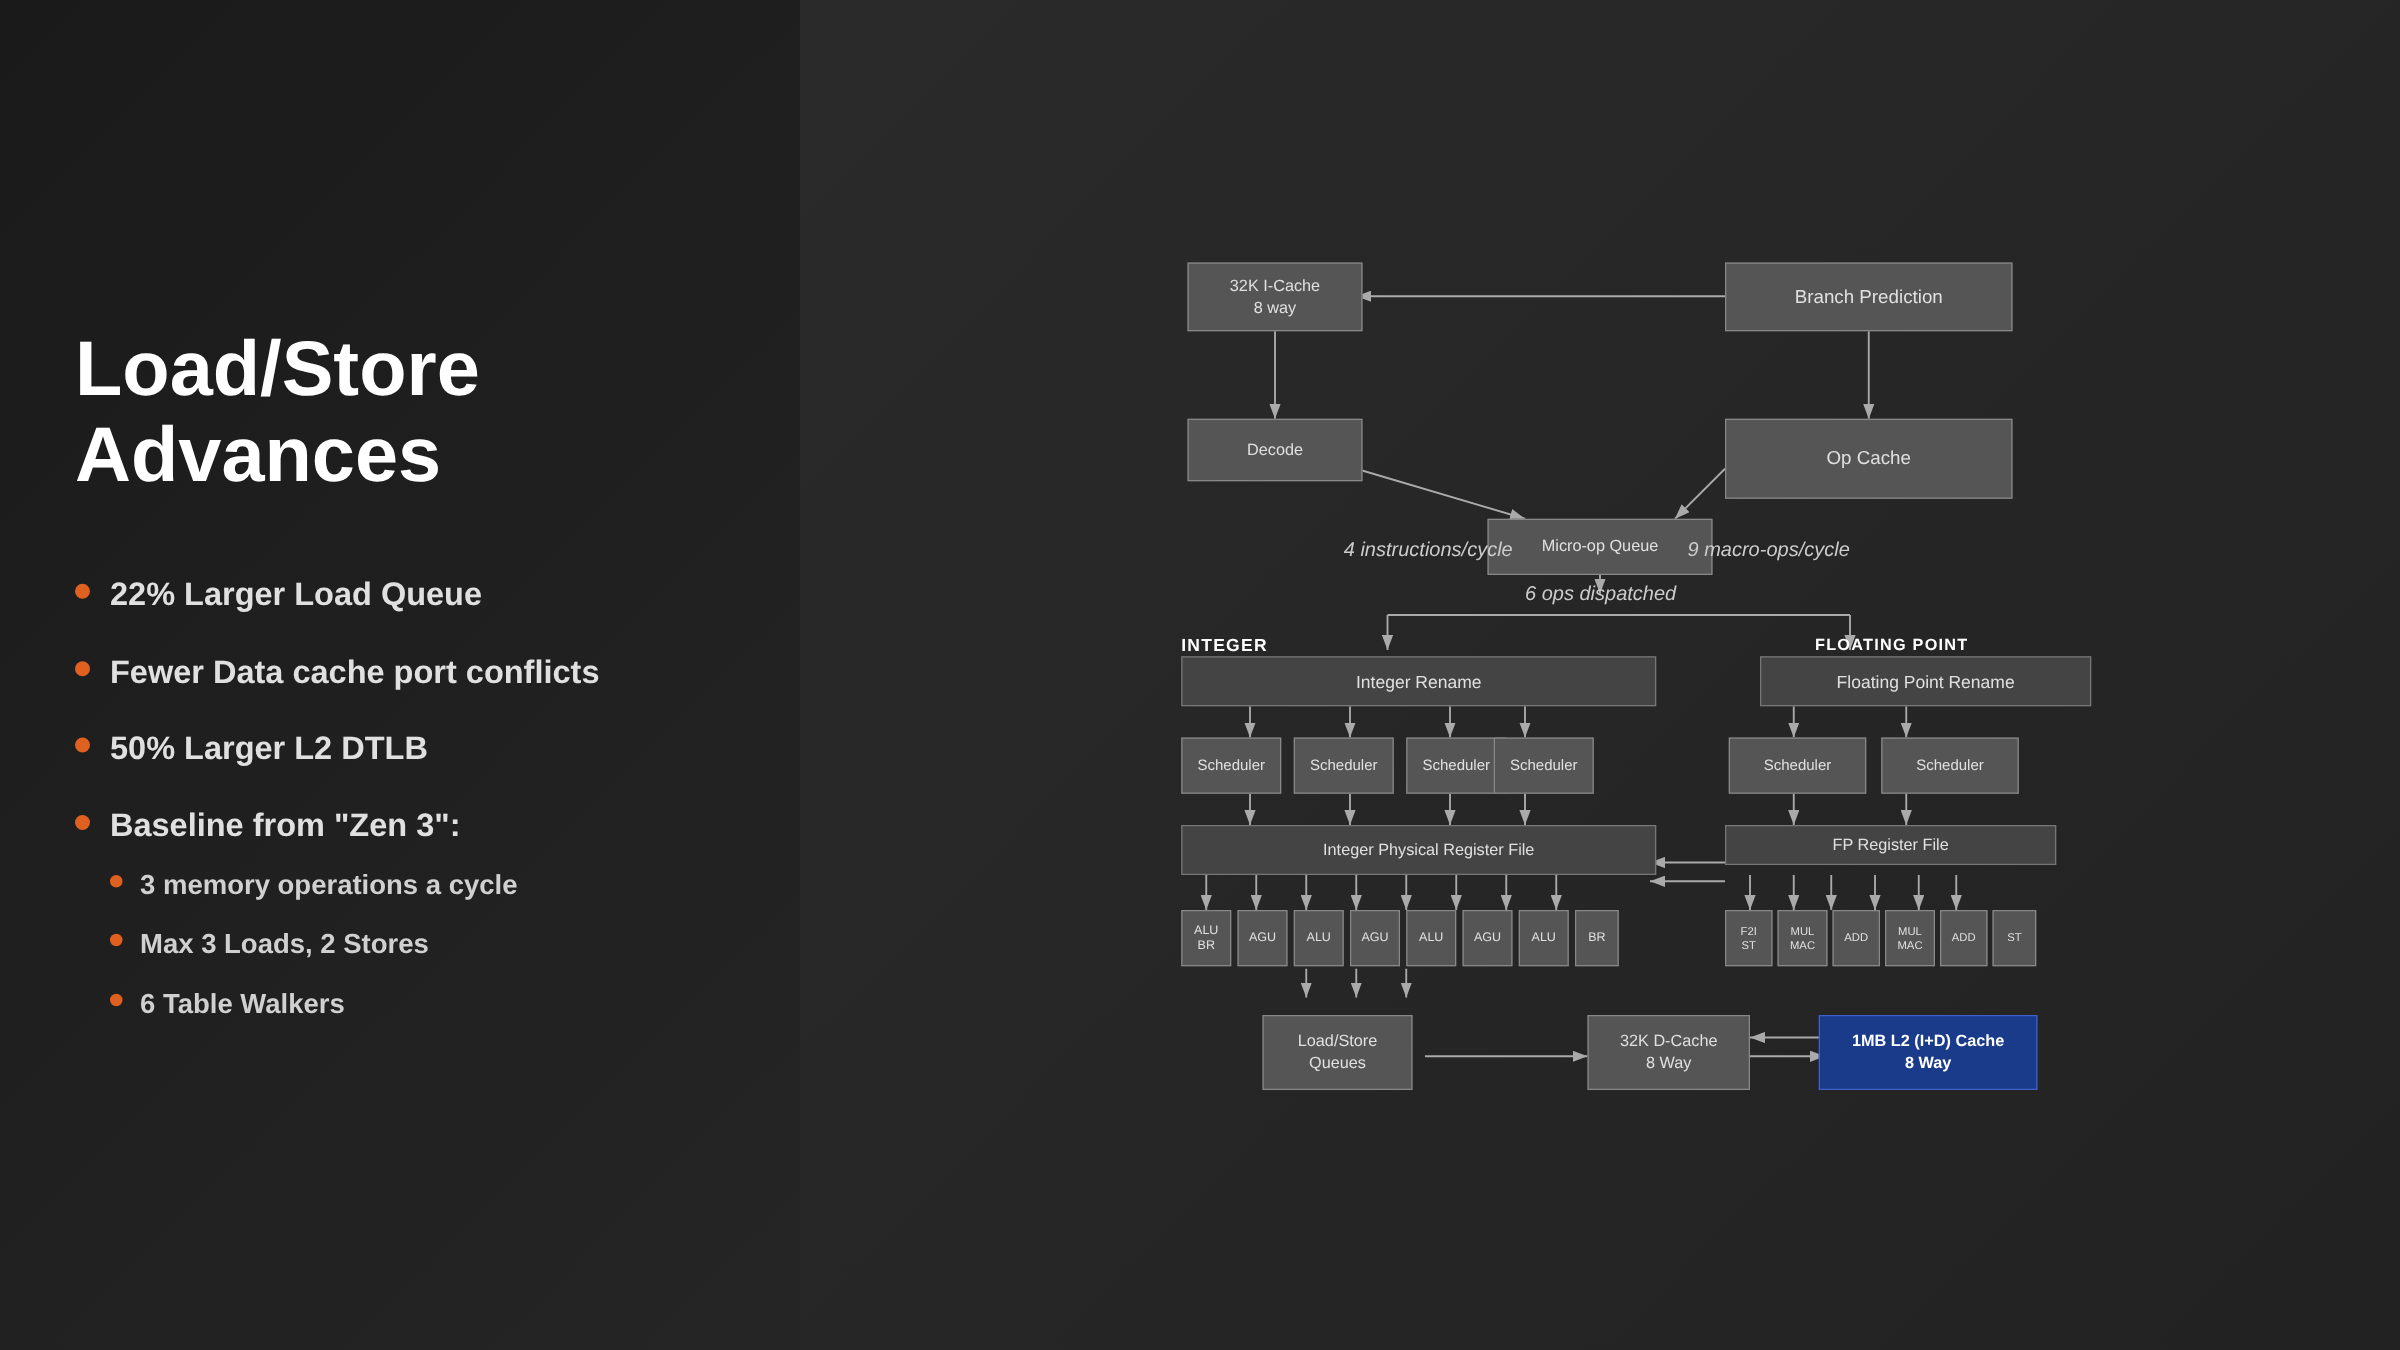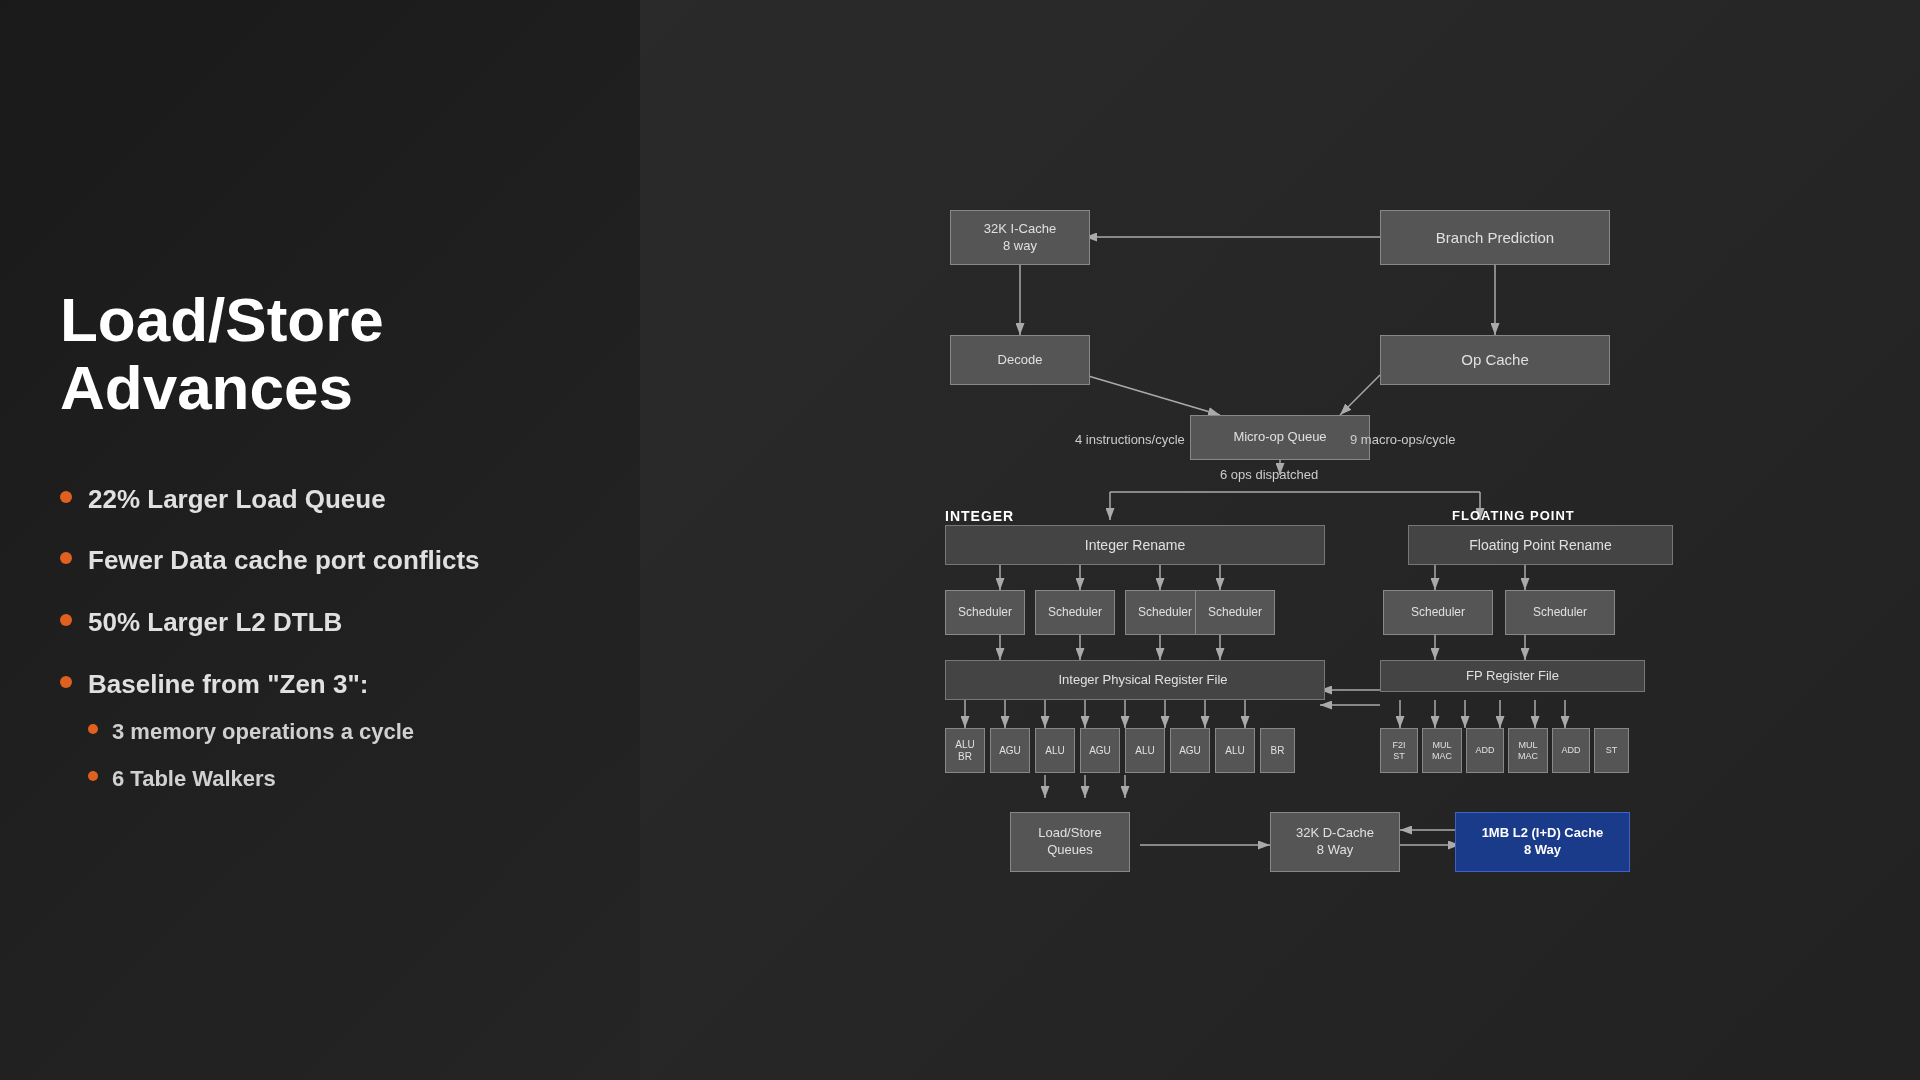--- a/index.html
+++ b/index.html
@@ -123,22 +123,23 @@
 
     .box-dark {
       background: #444444;
       border: 1.5px solid #777777;
       color: #e0e0e0;
     }
 
     .label-text {
       position: absolute;
       color: #cccccc;
-      font-size: 13px;
+      font-size: 16px;
       text-align: center;
+      font-style: italic;
     }
 
     .section-label {
       position: absolute;
       color: #ffffff;
       font-size: 14px;
       font-weight: bold;
       letter-spacing: 1px;
     }
 
@@ -174,20 +175,24 @@
       <span class="bullet-dot"></span>
       <div>
         <span>Baseline from "Zen 3":</span>
         <ul class="sub-bullet-list">
           <li class="sub-bullet-item">
             <span class="sub-bullet-dot"></span>
             <span>3 memory operations a cycle</span>
           </li>
           <li class="sub-bullet-item">
             <span class="sub-bullet-dot"></span>
+            <span>Max 3 Loads, 2 Stores</span>
+          </li>
+          <li class="sub-bullet-item">
+            <span class="sub-bullet-dot"></span>
             <span>6 Table Walkers</span>
           </li>
         </ul>
       </div>
     </li>
   </ul>
 </div>
 
 <div class="right-panel">
   <div class="diagram">
@@ -271,21 +276,21 @@
     </div>
 
     <div class="box" style="left:490px;top:30px;width:230px;height:55px;font-size:15px;">
       <span>Branch Prediction</span>
     </div>
 
     <div class="box" style="left:60px;top:155px;width:140px;height:50px;">
       <span>Decode</span>
     </div>
 
-    <div class="box" style="left:490px;top:155px;width:230px;height:50px;font-size:15px;">
+    <div class="box" style="left:490px;top:155px;width:230px;height:64px;font-size:15px;">
       <span>Op Cache</span>
     </div>
 
     <div class="box" style="left:300px;top:235px;width:180px;height:45px;">
       <span>Micro-op Queue</span>
     </div>
 
     <div class="label-text" style="left:185px;top:252px;">4 instructions/cycle</div>
     <div class="label-text" style="left:460px;top:252px;">9 macro-ops/cycle</div>
     <div class="label-text" style="left:330px;top:287px;">6 ops dispatched</div>

